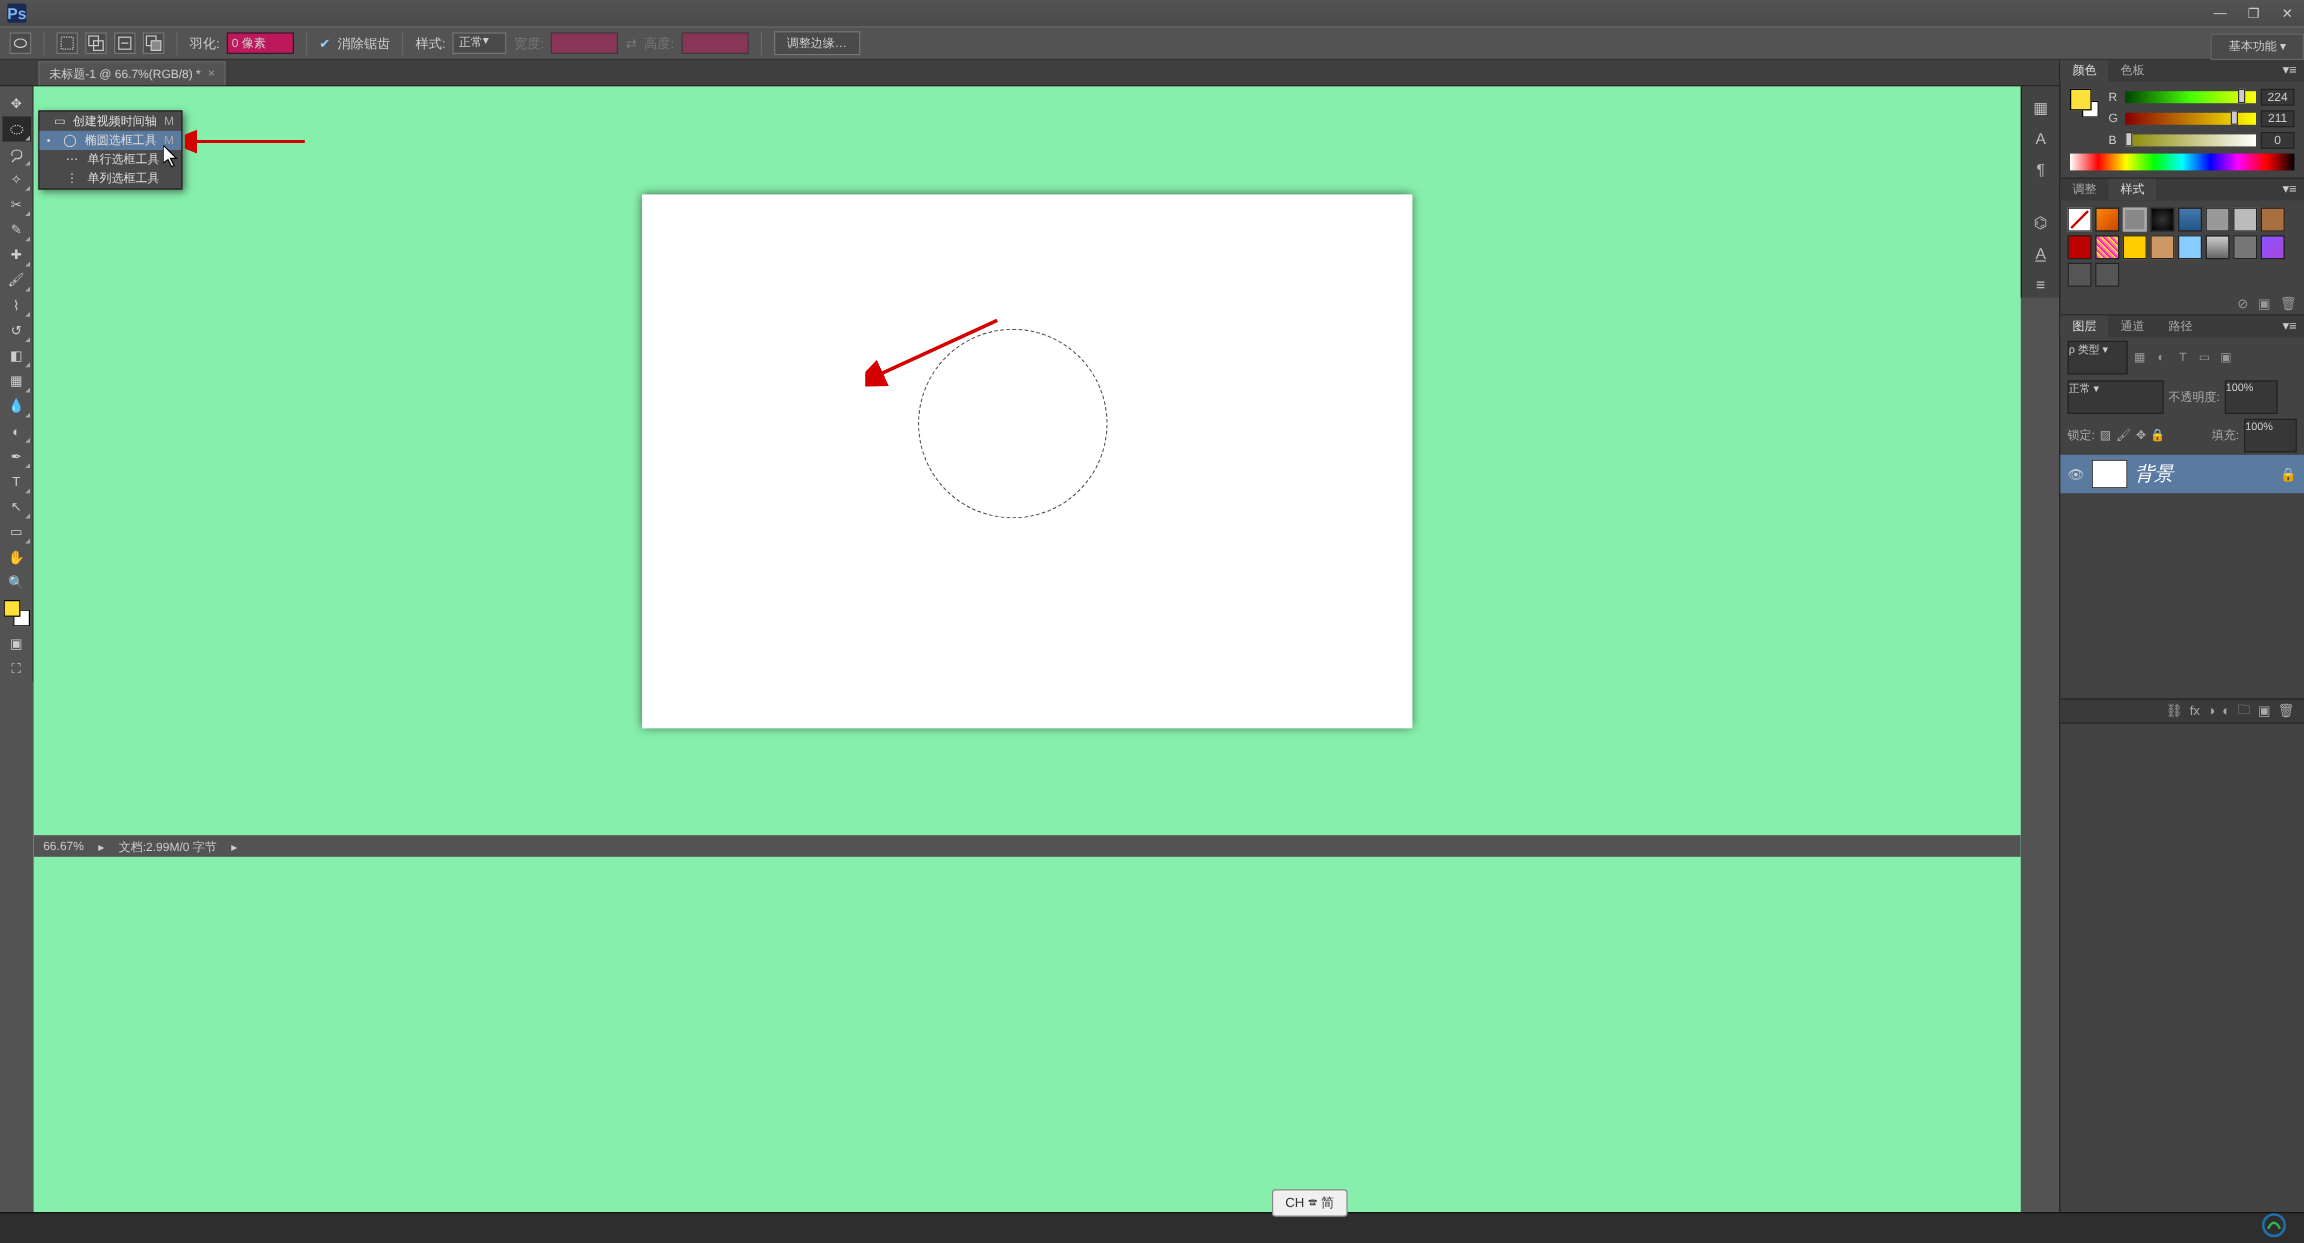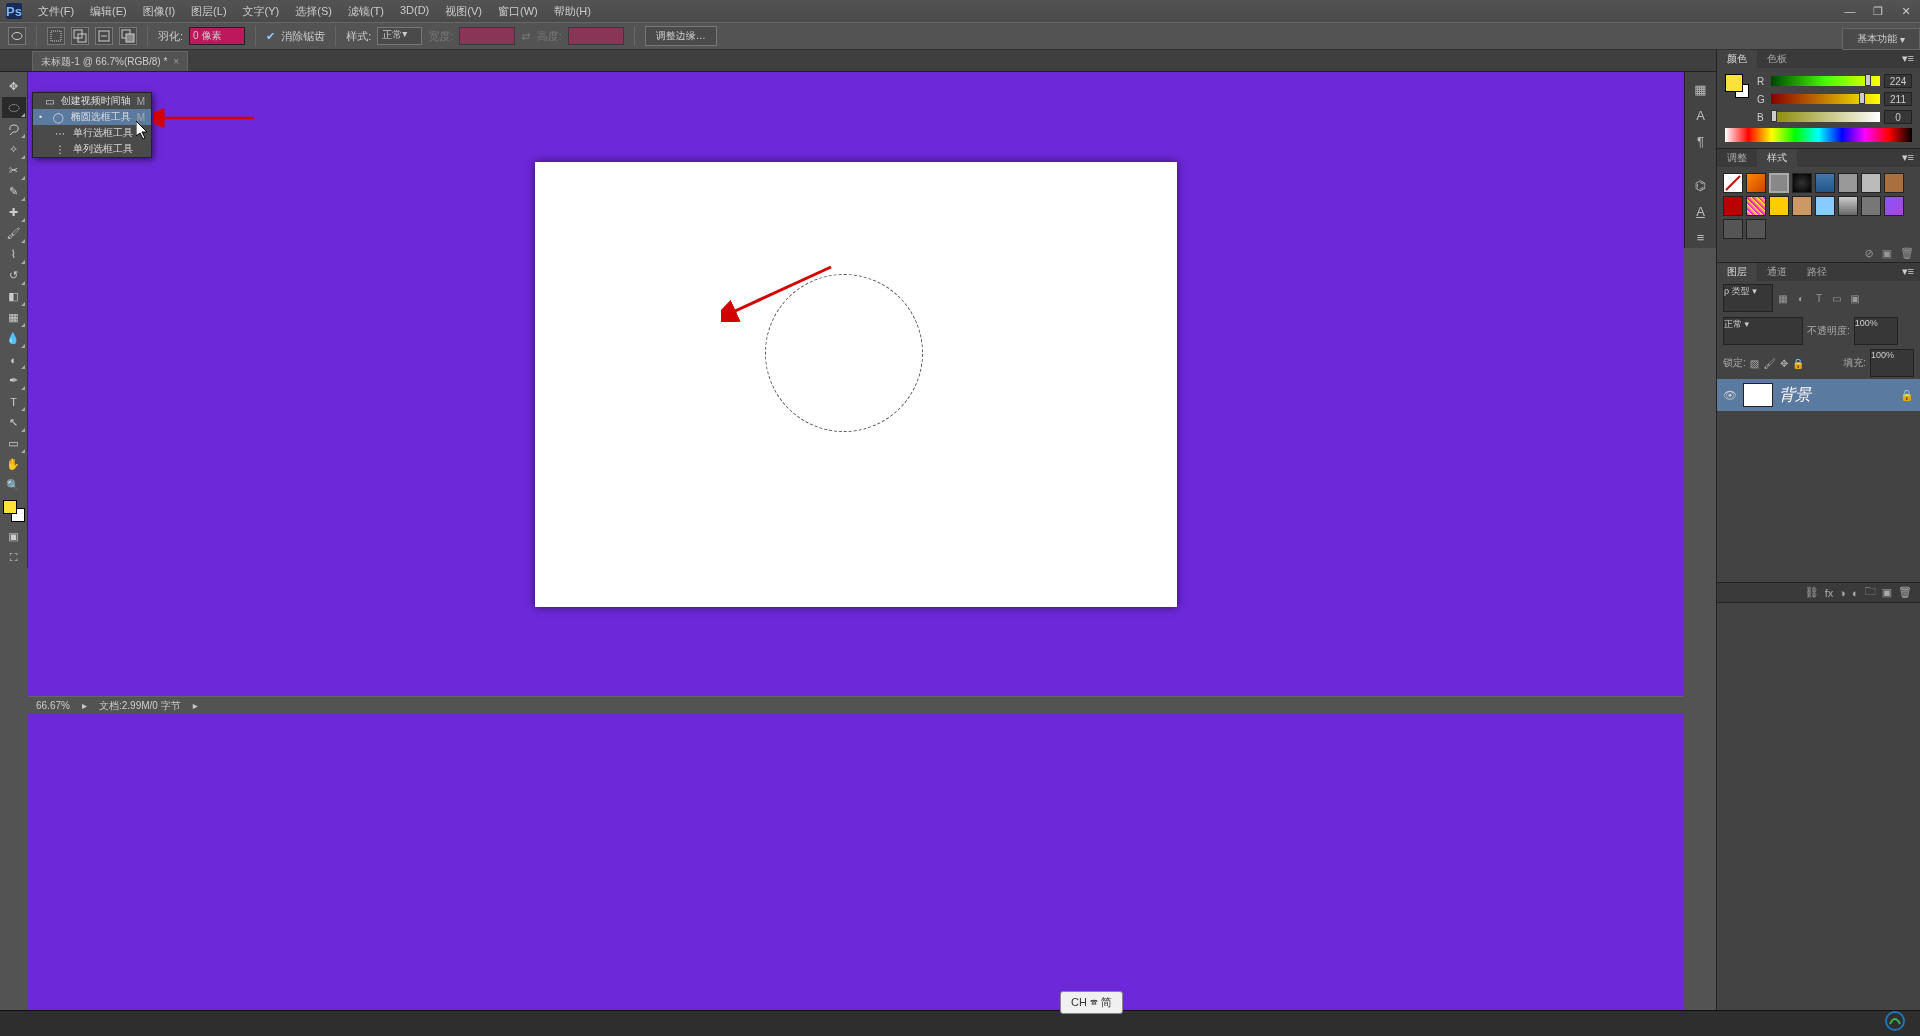--- a/index.html
+++ b/index.html
@@ -40,21 +40,21 @@
 
 .flyout { position:absolute; left:32px; top:92px; background:#4a4a4a; border:1px solid #222; box-shadow:2px 2px 6px rgba(0,0,0,.5); z-index:100; width:120px;}
 .fly-item { display:flex; align-items:center; height:16px; padding:0 6px; gap:6px; font-size:10px; color:#ddd; cursor:pointer;}
 .fly-item.selected { background:#5a7aa0;}
 .fly-mark { width:8px; color:#ddd; font-size:9px;}
 .fly-icon { width:14px; text-align:center;}
 .fly-label { flex:1; white-space:nowrap;}
 .fly-key { color:#aaa;}
 
 
-.workspace { position:absolute; left:28px; top:72px; right:236px; bottom:0; background:#6d28d9; overflow:hidden;}
+.workspace { position:absolute; left:28px; top:72px; right:236px; bottom:0; background:#86efac; overflow:hidden;}
 .canvas-view { position:relative; width:100%; height:638px; display:flex; align-items:center; justify-content:center;}
 .canvas { width:642px; height:445px; background:#fff; position:relative; box-shadow:0 0 8px rgba(0,0,0,.6); margin-top:-14px;}
 .marching { position:absolute; left:230px; top:112px; width:158px; height:158px; border-radius:50%; border:1.5px dashed #555;}
 .red-arrow1 { position:absolute; left:154px; top:108px; z-index:200;}
 .red-arrow2 { position:absolute; left:693px; top:190px; z-index:200;}
 
 
 .statusbar { position:absolute; left:0; right:0; top:624px; height:18px; background:#535353; border-top:1px solid #666; display:flex; align-items:center; padding:0 8px; gap:12px; font-size:10px; color:#ccc;}
 
 
@@ -112,33 +112,20 @@
 .bottom-os { position:absolute; bottom:0; left:0; right:0; height:26px; background:#2e2e2e; border-top:1px solid #111;}
 .watermark { position:absolute; right:14px; bottom:4px; color:#1e7ec8; font-size:14px; font-style:italic; z-index:400; opacity:.85; display:flex; align-items:center; gap:4px;}
 .cursor { position:absolute; left:136px; top:121px; z-index:500; pointer-events:none;}
 svg { display:block; }
 </style>
 </head>
 <body>
 
 <div class="titlebar">
   <div class="ps-logo">Ps</div>
-  <div class="menu">
-    <div class="menu-item">文件(F)</div>
-    <div class="menu-item">编辑(E)</div>
-    <div class="menu-item">图像(I)</div>
-    <div class="menu-item">图层(L)</div>
-    <div class="menu-item">文字(Y)</div>
-    <div class="menu-item">选择(S)</div>
-    <div class="menu-item">滤镜(T)</div>
-    <div class="menu-item">3D(D)</div>
-    <div class="menu-item">视图(V)</div>
-    <div class="menu-item">窗口(W)</div>
-    <div class="menu-item">帮助(H)</div>
-  </div>
   <div class="win-controls">
     <div class="win-btn">—</div>
     <div class="win-btn">❐</div>
     <div class="win-btn">✕</div>
   </div>
 </div>
 
 <div class="options">
   <div class="opt-icon">
       <svg viewBox="0 0 14 14">

